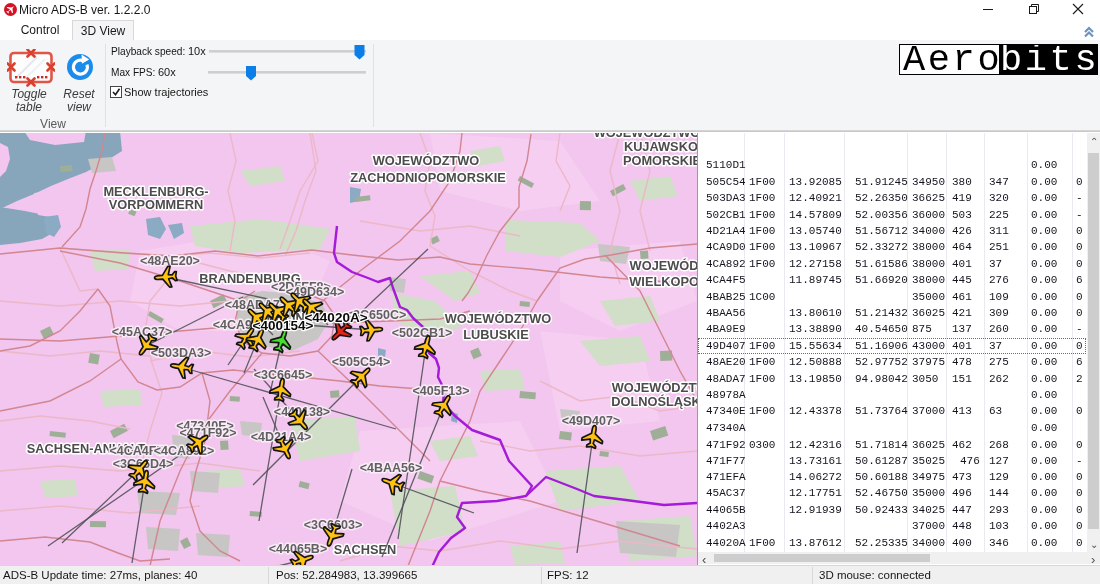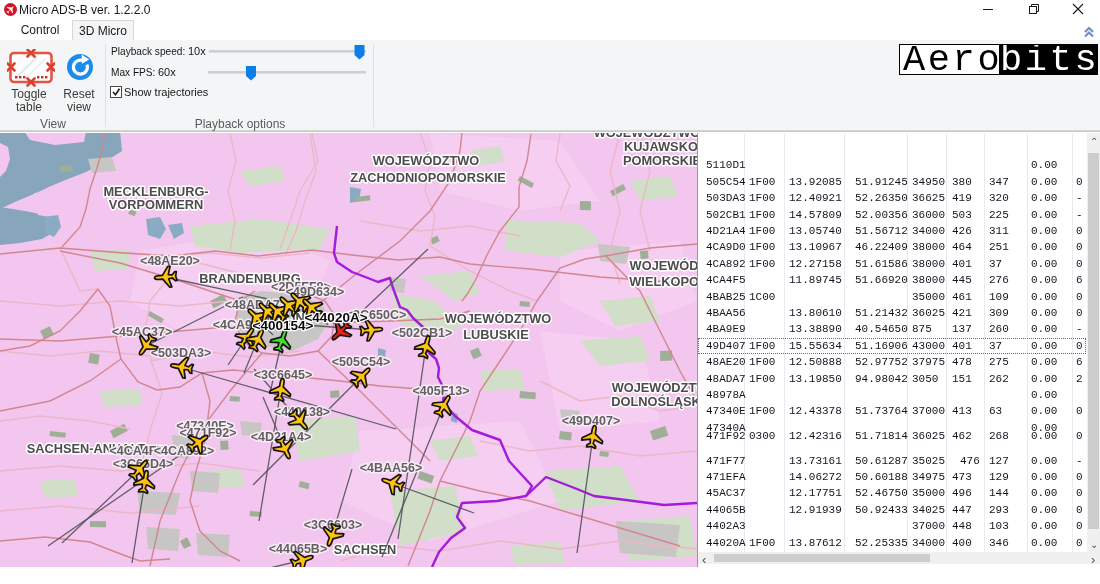--- a/index.html
+++ b/index.html
@@ -7,21 +7,21 @@
 #titlebar { position:absolute; left:0; top:0; width:1100px; height:20px; background:#fff; }
 #title { position:absolute; left:19px; top:3px; font-size:12px; color:#161616; }
 #appicon { position:absolute; left:4px; top:3px; }
 #tabrow { position:absolute; left:0; top:20px; width:1100px; height:20px; background:#fff; }
 .tab { position:absolute; top:0; height:20px; font-size:12px; color:#1a1a1a; text-align:center; line-height:20px; }
 #tab1 { left:8px; width:64px; }
 #tab2 { left:72px; width:62px; background:#f4f5f6; border:1px solid #d8d8d8; border-bottom:none; }
 #ribbon { position:absolute; left:0; top:40px; width:1100px; height:91px; background:#f4f5f6; border-bottom:1px solid #d4d4d4; }
 .vsep { position:absolute; top:4px; height:83px; width:1px; background:#e1e1e1; }
 .glabel { position:absolute; top:77px; font-size:12px; color:#5a5a5a; width:200px; text-align:center; }
-.btnlabel { position:absolute; font-size:12px; color:#3c3c3c; text-align:center; width:60px; line-height:13px; }
+.btnlabel { position:absolute; font-size:12px; color:#3c3c3c; text-align:center; width:60px; line-height:13px;font-style:italic; }
 .ribtext { position:absolute; font-size:11px; color:#161616; }
 #logo { position:absolute; left:899px; top:4px; width:199px; height:31px; border:1px solid #000; background:#fff; font-family:"Liberation Mono", monospace; font-size:37px; overflow:hidden; white-space:nowrap; }
 #logo .a { position:absolute; left:3px; top:-6px; letter-spacing:2.6px; color:#000; }
 #logo .b { position:absolute; left:99px; top:0; width:100px; height:31px; background:#000; }
 #logo .c { position:absolute; left:100px; top:-6px; letter-spacing:2.6px; color:#fff; }
 #content { position:absolute; left:0; top:131px; width:1100px; height:435px; border-top:1px solid #c9c9c9; }
 #map { position:absolute; left:0; top:1px; }
 #tablewrap { position:absolute; left:697px; top:1px; width:403px; height:434px; background:#fff; border-left:1px solid #9a9a9a; font-family:"Liberation Mono", monospace; font-size:11px; color:#14141E; overflow:hidden; }
 .gl { position:absolute; top:0; height:420px; width:1px; background:#E9E9F2; }
 #thead { position:absolute; left:0; top:0; width:388px; height:14px; font-weight:700; }
@@ -47,21 +47,21 @@
     <div id="title">Micro ADS-B ver. 1.2.2.0</div>
     <svg width="1100" height="20" style="position:absolute;left:0;top:0">
       <line x1="983" y1="9.5" x2="993" y2="9.5" stroke="#1a1a1a" stroke-width="1"></line>
       <rect x="1029.5" y="6.5" width="7" height="7" fill="none" stroke="#1a1a1a"></rect>
       <path d="M1031.5,6.5 L1031.5,4.5 L1038.5,4.5 L1038.5,11.5 L1036.5,11.5" fill="none" stroke="#1a1a1a"></path>
       <path d="M1073,4 L1083,14 M1083,4 L1073,14" stroke="#1a1a1a" stroke-width="1.1"></path>
     </svg>
   </div>
   <div id="tabrow">
     <div class="tab" id="tab1">Control</div>
-    <div class="tab" id="tab2">3D Micro</div>
+    <div class="tab" id="tab2">3D View</div>
     <svg width="20" height="20" style="position:absolute;left:1082px;top:5px">
         <path d="M3,7 L7,3 L11,7 M3,11.5 L7,7.5 L11,11.5" fill="none" stroke="#6E92C3" stroke-width="2.2"></path>
       </svg>
   </div>
   <div id="ribbon">
     <svg width="48" height="38" style="position:absolute;left:7px;top:9px" viewBox="0 0 48 38">
       <rect x="3.5" y="4" width="41" height="29" rx="3.5" fill="#fdfdfd" stroke="#E05545" stroke-width="2.6"></rect>
       <line x1="10" y1="28" x2="30" y2="8" stroke="#e3e8ec" stroke-width="2"></line>
       <line x1="18" y1="30" x2="38" y2="10" stroke="#eef1f4" stroke-width="2"></line>
       <g stroke="#D9402E" stroke-width="2.6" stroke-linecap="round">
@@ -82,21 +82,20 @@
     <svg width="28" height="28" style="position:absolute;left:66px;top:13px" viewBox="0 0 28 28">
       <circle cx="14" cy="14" r="13" fill="#1B8CEB"></circle>
       <path d="M 18.2,8.3 A 7,7 0 1 0 20.9,11.6" fill="none" stroke="#fff" stroke-width="3.1"></path>
       <path d="M 15.6,1.6 L 23.2,6.5 L 15.9,10.7 Z" fill="#fff"></path>
     </svg>
     <div class="btnlabel" style="left:-1px;top:48px">Toggle<br>table</div>
     <div class="btnlabel" style="left:49px;top:48px">Reset<br>view</div>
     <div class="vsep" style="left:105px"></div>
     <div class="vsep" style="left:373px"></div>
     <div class="glabel" style="left:-47px">View</div>
-    <div class="glabel" style="left:140px">Playback options</div>
     <div class="ribtext" style="left:111px;top:5px;transform:scaleX(0.92);transform-origin:0 0">Playback speed:</div>
     <div class="ribtext" style="left:188px;top:5px">10x</div>
     <div class="ribtext" style="left:111px;top:26px;transform:scaleX(0.92);transform-origin:0 0">Max FPS:</div>
     <div class="ribtext" style="left:158px;top:26px">60x</div>
     <div class="ribtext" style="left:124px;top:46px">Show trajectories</div>
     <svg width="280" height="91" style="position:absolute;left:100px;top:0">
       <rect x="109" y="10" width="157" height="2.6" fill="#cfcfcf"></rect>
       <path d="M254.5,5 h10 v10 l-5,4.5 l-5,-4.5 Z" fill="#0C7EE8"></path>
       <rect x="108" y="31" width="158" height="2.6" fill="#cfcfcf"></rect>
       <path d="M146,26 h10 v10 l-5,4.5 l-5,-4.5 Z" fill="#0C7EE8"></path>
@@ -387,21 +386,21 @@
           <span style="left:214px">34000</span>
           <span style="left:254px">426</span>
           <span style="left:291px">311</span>
           <span style="left:333px">0.00</span>
           <span style="left:378px">0</span>
         </div>
 <div class="tr" style="top:106.3px">
           <span style="left:8px">4CA9D0</span>
           <span style="left:51px">1F00</span>
           <span style="left:91px">13.10967</span>
-          <span style="left:157px">46.22409</span>
+          <span style="left:157px">52.33272</span>
           <span style="left:214px">38000</span>
           <span style="left:254px">464</span>
           <span style="left:291px">251</span>
           <span style="left:333px">0.00</span>
           <span style="left:378px">0</span>
         </div>
 <div class="tr" style="top:122.7px">
           <span style="left:8px">4CA892</span>
           <span style="left:51px">1F00</span>
           <span style="left:91px">12.27158</span>
@@ -496,21 +495,21 @@
           <span style="left:214px">37000</span>
           <span style="left:254px">413</span>
           <span style="left:291px">63</span>
           <span style="left:333px">0.00</span>
           <span style="left:378px">0</span>
         </div>
 <div class="tr" style="top:286.7px">
           <span style="left:8px">47340A</span>
           <span style="left:333px">0.00</span>
         </div>
-<div class="tr" style="top:295px">
+<div class="tr" style="top:304px">
           <span style="left:8px">471F92</span>
           <span style="left:51px">0300</span>
           <span style="left:91px">12.42316</span>
           <span style="left:157px">51.71814</span>
           <span style="left:214px">36025</span>
           <span style="left:254px">462</span>
           <span style="left:291px">268</span>
           <span style="left:333px">0.00</span>
           <span style="left:378px">0</span>
         </div>
@@ -576,13 +575,22 @@
       <div class="sb" style="left:389px;top:0;width:13px;height:419px"></div>
       <div class="thumb" style="left:390px;top:20px;width:11px;height:376px"></div>
       <div class="arr" style="left:392px;top:3px">⌃</div>
       <div class="arr" style="left:392px;top:406px">⌄</div>
       <div class="sb" style="left:0;top:419px;width:402px;height:12px"></div>
       <div class="thumb" style="left:16px;top:421px;width:216px;height:8px"></div>
       <div class="arr" style="left:4px;top:419px;font-size:13px">‹</div>
       <div class="arr" style="left:393px;top:419px;font-size:13px">›</div>
     </div>
   </div>
+  <div id="statusbar">
+    <span style="left:3px">ADS-B Update time: 27ms, planes: 40</span>
+    <span style="left:276px">Pos: 52.284983, 13.399665</span>
+    <span style="left:547px">FPS: 12</span>
+    <span style="left:819px">3D mouse: connected</span>
+    <div class="ssep" style="left:268px"></div>
+    <div class="ssep" style="left:541px"></div>
+    <div class="ssep" style="left:812px"></div>
+  </div>
 </div>
 
 </body></html>

